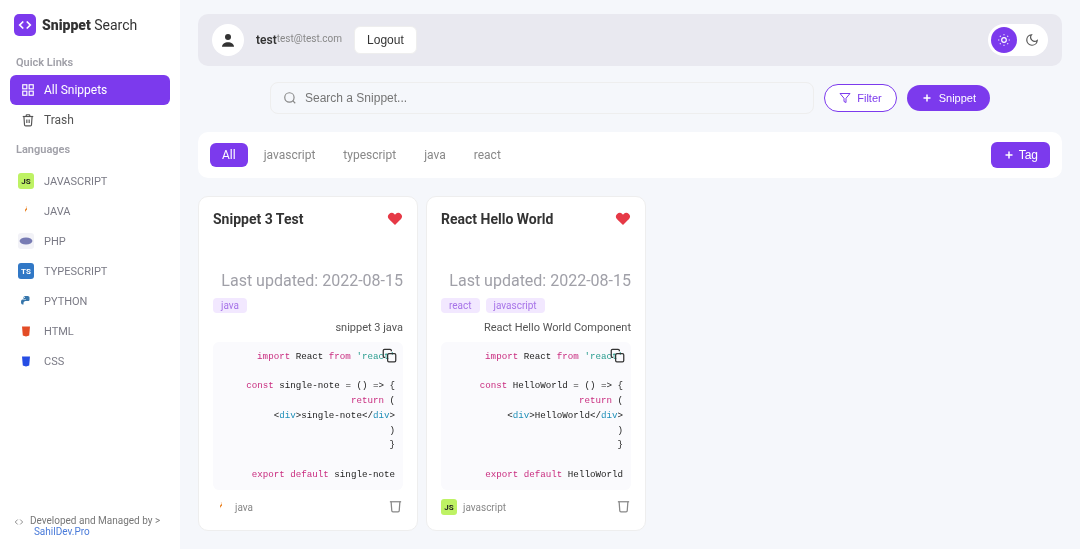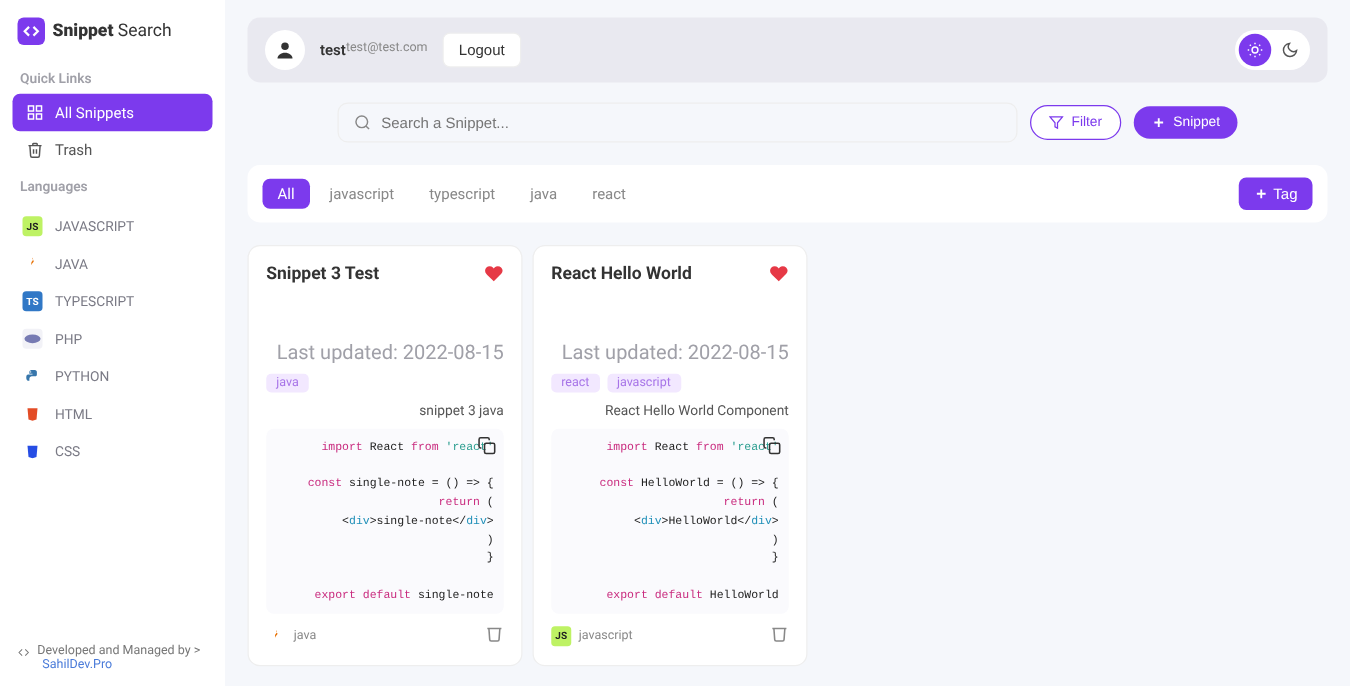--- a/index.html
+++ b/index.html
@@ -115,30 +115,30 @@
         </div>
         <div class="lang-item">
           <span class="lang-badge java-b">
             <svg width="12" height="12" viewBox="0 0 24 24" fill="#e76f00">
               <path d="M12 2c-1 3 2 4 2 6s-3 3-3 5c0 1 1 2 1 2s-2-2-2-4c0-3 3-4 3-6 0-1-1-3-1-3z"></path>
             </svg>
           </span>
           <span>JAVA</span>
         </div>
         <div class="lang-item">
-          <span class="lang-badge ts-b">TS</span>
-          <span>TYPESCRIPT</span>
-        </div>
-        <div class="lang-item">
           <span class="lang-badge php-b">
             <svg width="14" height="10" viewBox="0 0 24 14">
               <ellipse cx="12" cy="7" rx="11" ry="6" fill="#777bb3"></ellipse>
             </svg>
           </span>
           <span>PHP</span>
+        </div>
+        <div class="lang-item">
+          <span class="lang-badge ts-b">TS</span>
+          <span>TYPESCRIPT</span>
         </div>
         <div class="lang-item">
           <span class="lang-badge py-b">
             <svg width="12" height="12" viewBox="0 0 24 24">
               <path d="M12 2c-3 0-5 1-5 3v3h5v1H5c-2 0-3 2-3 5s1 5 3 5h2v-3c0-2 2-4 4-4h5c2 0 3-1 3-3V5c0-2-2-3-5-3h-2z" fill="#3776ab"></path>
               <circle cx="9" cy="5" r="1" fill="#fff"></circle>
             </svg>
           </span>
           <span>PYTHON</span>
         </div>

